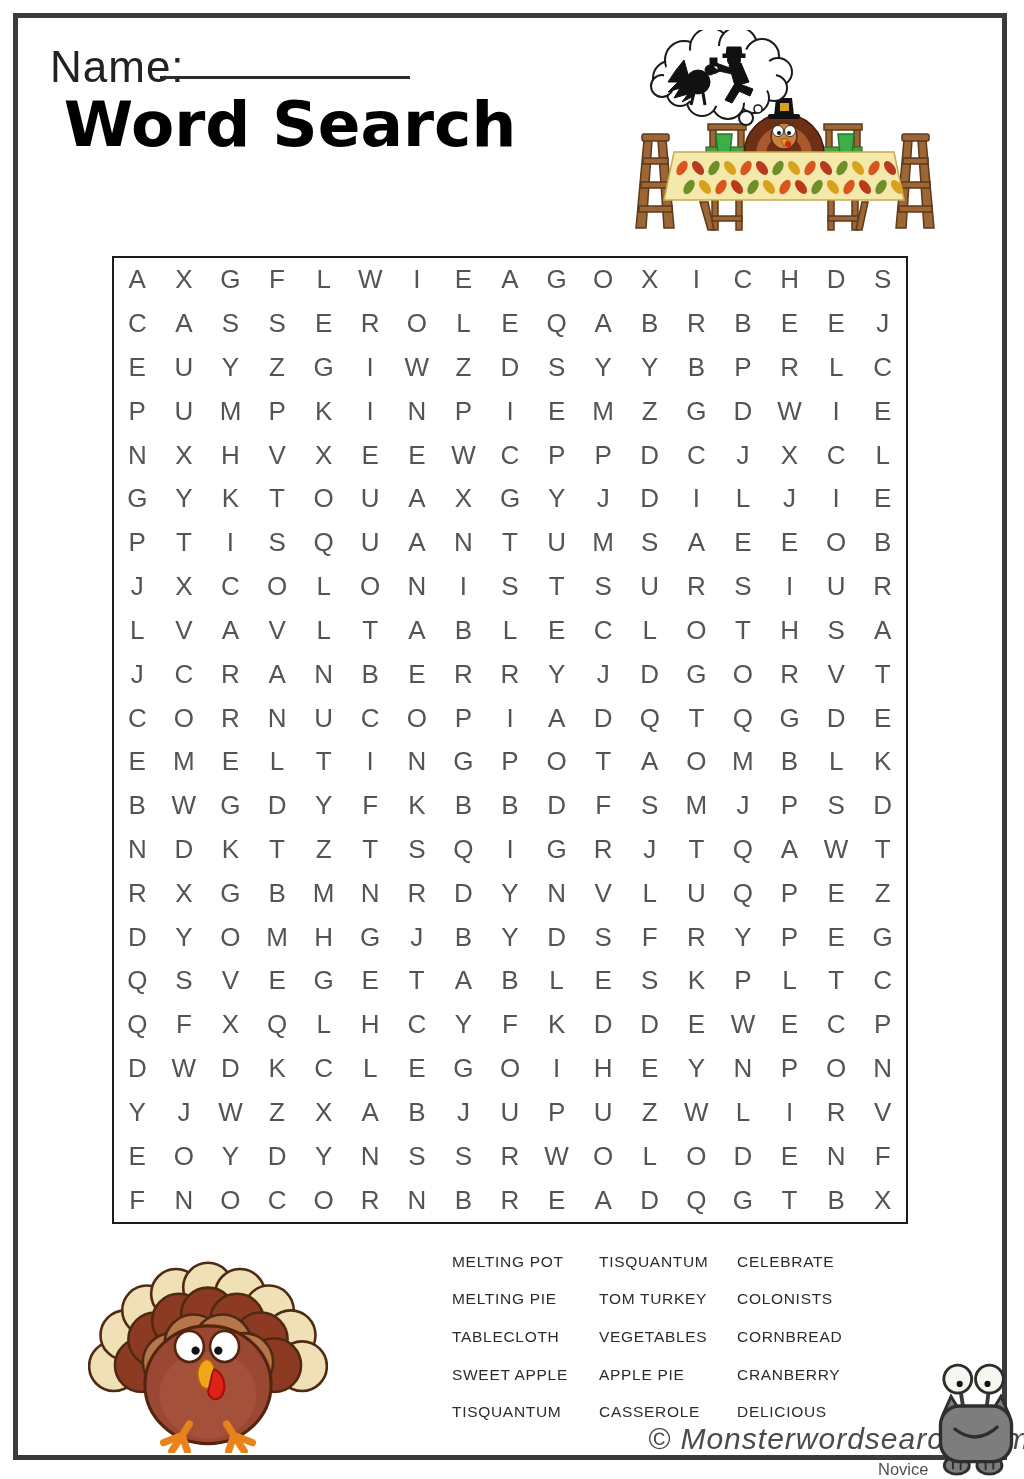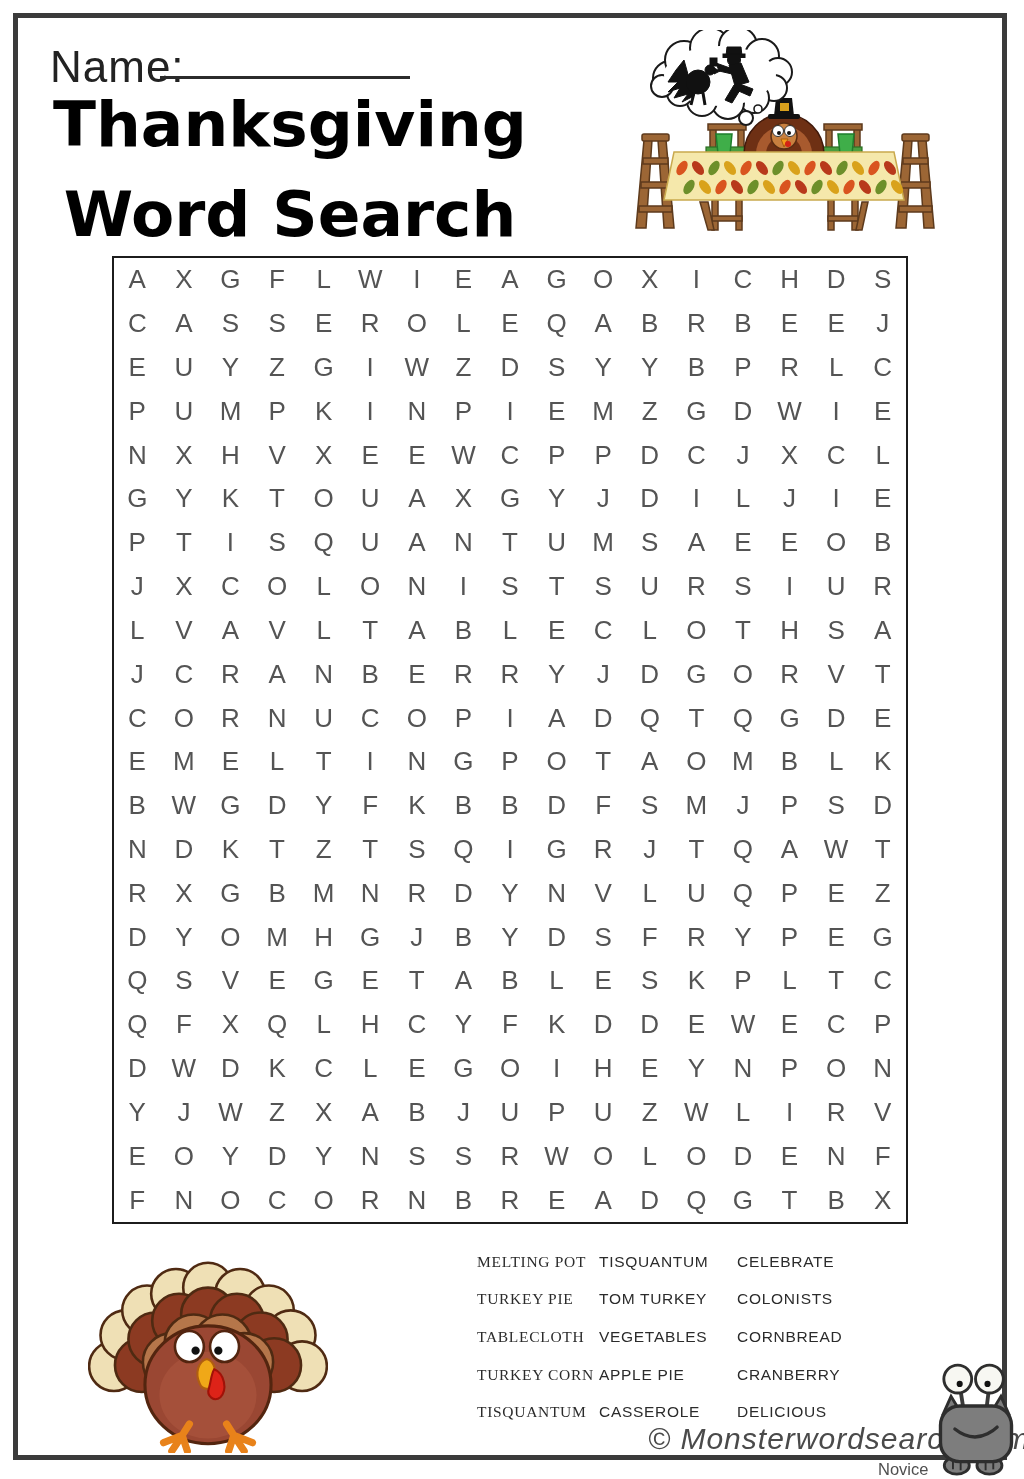--- a/index.html
+++ b/index.html
@@ -13,41 +13,40 @@
   #title{left:35px;top:80px;width:510px;text-align:center;z-index:2;
          font-family:"DejaVu Sans",sans-serif;font-weight:800;color:#000;
          font-size:63px;line-height:90px;letter-spacing:0px;}
   #scene{left:622px;top:30px;z-index:2;}
   #grid{left:112px;top:256px;width:796px;height:968px;border:2px solid #1c1c1c;
         box-sizing:border-box;display:grid;grid-template-columns:repeat(17,1fr);
         grid-template-rows:repeat(22,1fr);z-index:2;background:#fff;}
   .cell{display:flex;align-items:center;justify-content:center;
         font-size:26px;color:#545454;}
   .word-col{top:1243px;z-index:2;}
-  #word-col-0{left:477px;font-family:Liberation Serif, serif;} #word-col-1{left:599px;} #word-col-2{left:737px;}
+  #word-col-0{left:452px;} #word-col-1{left:599px;} #word-col-2{left:737px;}
   .word-item{height:37.6px;display:flex;align-items:center;font-size:15.5px;
              letter-spacing:0.7px;color:#2b2b2b;}
   #turkey{left:88px;top:1238px;z-index:2;}
   #copyright{left:648px;top:1422px;font-size:30px;font-style:italic;color:#4a4a4a;
              letter-spacing:1px;z-index:2;white-space:nowrap;}
   #level{left:878px;top:1460px;font-size:16.5px;color:#4f4f4f;z-index:3;}
   #monster{left:928px;top:1356px;z-index:5;}
 </style>
 </head>
 <body>
 
 <div id="page">
 
   <div id="frame" class="abs"></div>
 
   <div id="name-row" class="abs">Name:</div>
   <div id="name-line" class="abs"></div>
 
   <div id="title" class="abs">
-    <div>Thanksgiving</div>
     <div>Word Search</div>
   </div>
 
   <svg id="scene" class="abs" width="326" height="206" viewBox="0 0 326 206">
 
     <g fill="#9c6635" stroke="#5d3a1c" stroke-width="1.5">
       <polygon points="14,198 22,110 30,110 24,198"></polygon>
       <polygon points="52,198 44,110 36,110 42,198"></polygon>
       <rect x="20" y="104" width="27" height="7" rx="2"></rect>
       <rect x="21" y="128" width="25" height="6"></rect>
@@ -549,23 +548,23 @@
       <div class="cell">D</div>
       <div class="cell">Q</div>
       <div class="cell">G</div>
       <div class="cell">T</div>
       <div class="cell">B</div>
       <div class="cell">X</div>
     </div>
 
   <div id="word-col-0" class="word-col abs">
       <div class="word-item">MELTING POT</div>
-      <div class="word-item">TURKEY PIE</div>
+      <div class="word-item">MELTING PIE</div>
       <div class="word-item">TABLECLOTH</div>
-      <div class="word-item">TURKEY CORN</div>
+      <div class="word-item">SWEET APPLE</div>
       <div class="word-item">TISQUANTUM</div>
     </div>
   <div id="word-col-1" class="word-col abs">
       <div class="word-item">TISQUANTUM</div>
       <div class="word-item">TOM TURKEY</div>
       <div class="word-item">VEGETABLES</div>
       <div class="word-item">APPLE PIE</div>
       <div class="word-item">CASSEROLE</div>
     </div>
   <div id="word-col-2" class="word-col abs">

